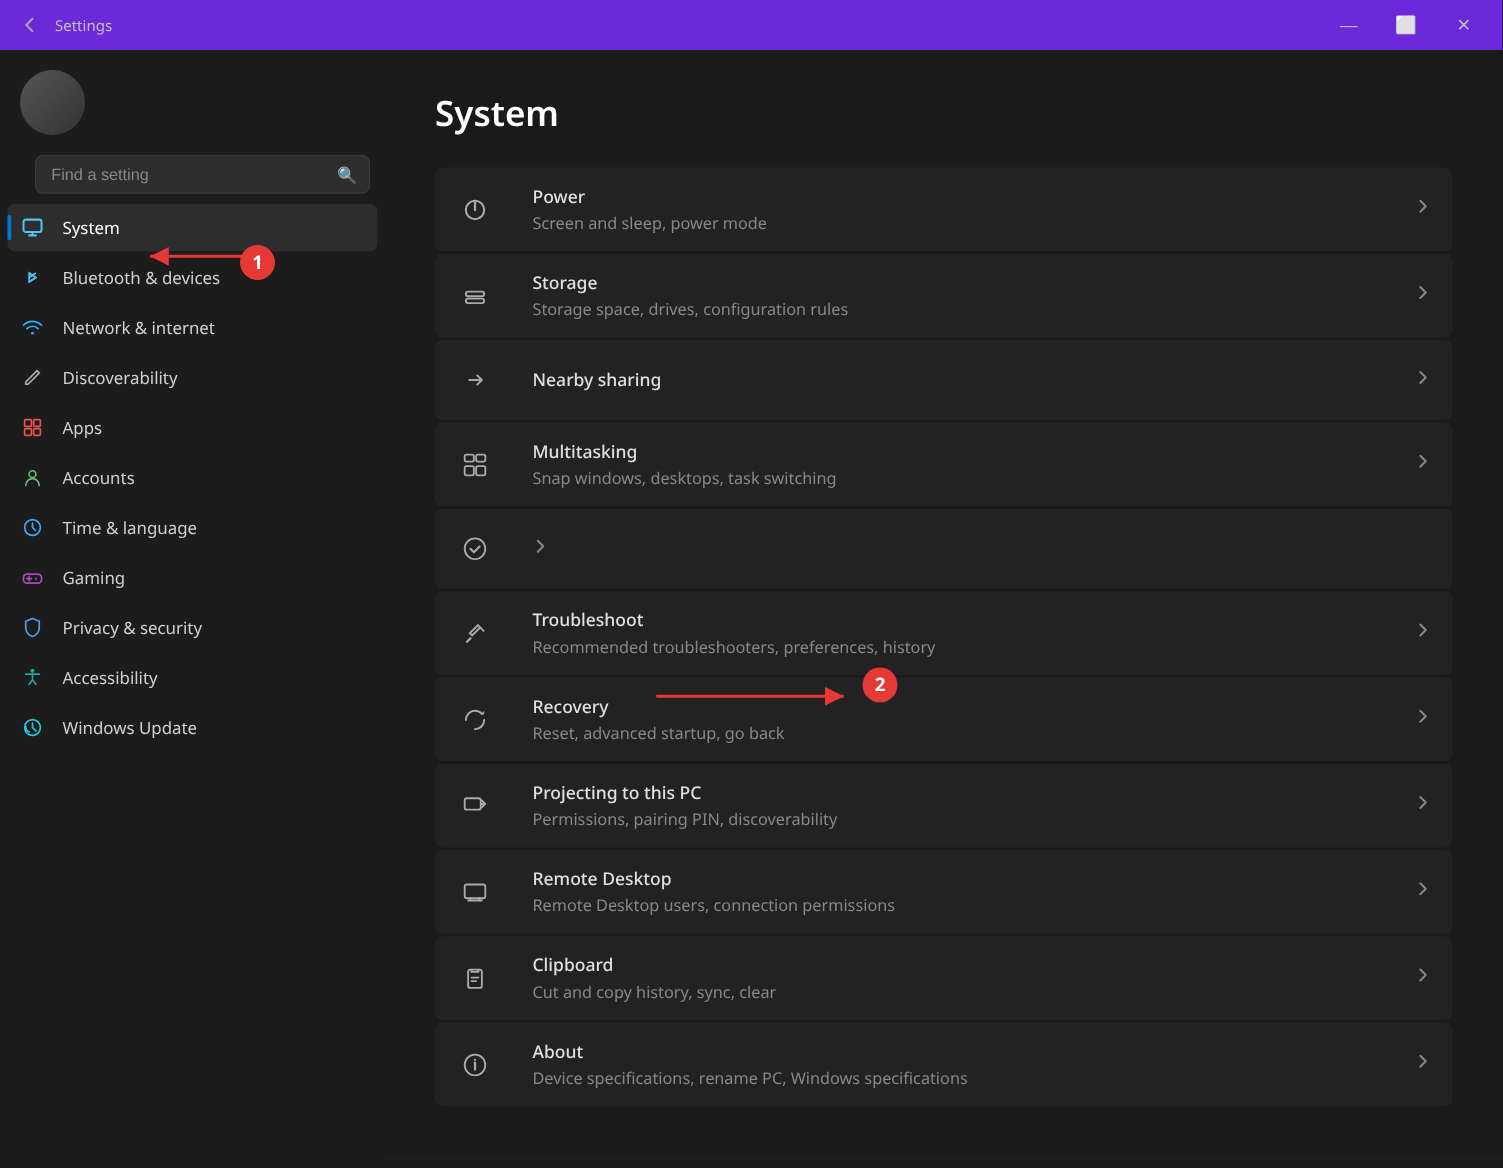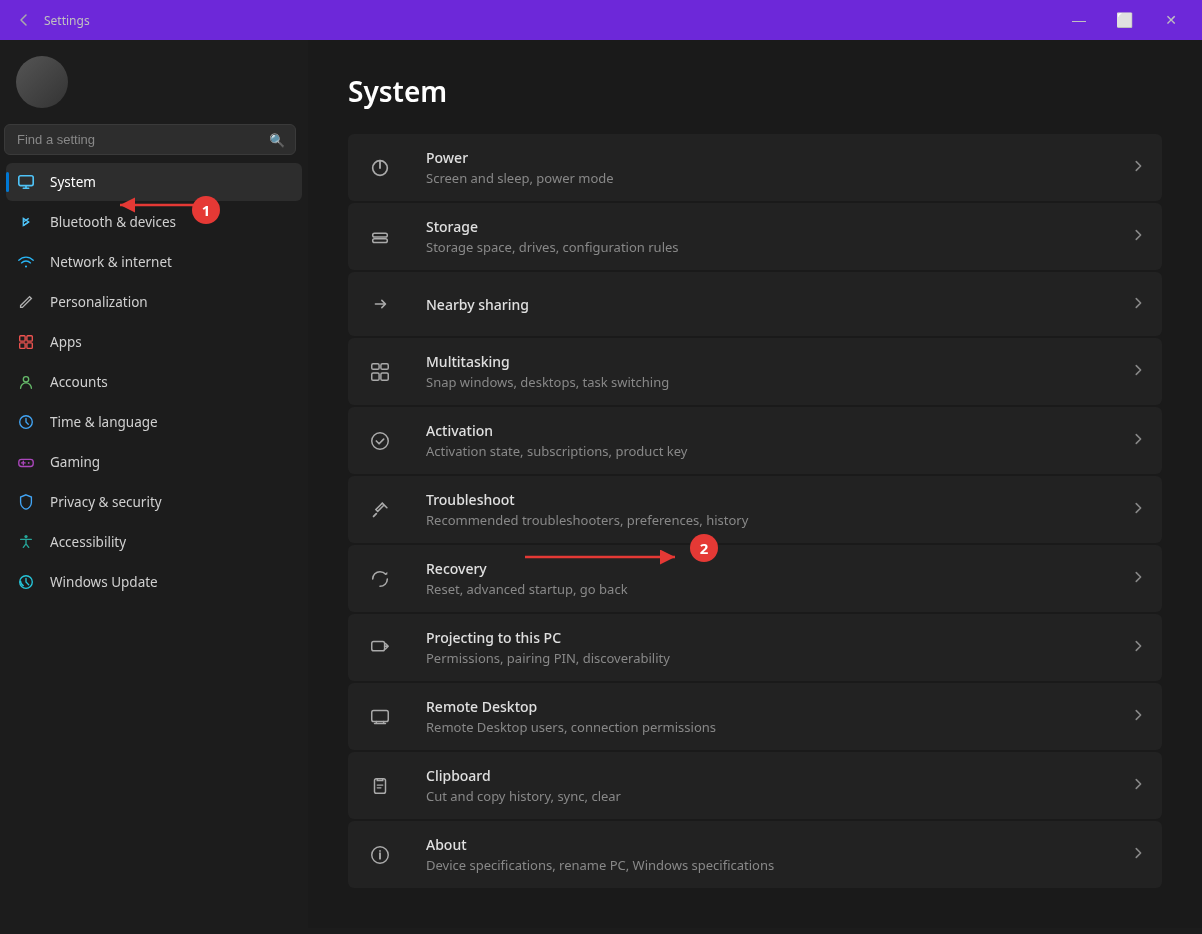--- a/index.html
+++ b/index.html
@@ -76,21 +76,21 @@
     }
     .avatar {
       width: 52px;
       height: 52px;
       border-radius: 50%;
       background: #555;
       flex-shrink: 0;
     }
 
     .search-bar {
-      margin: 4px 12px 8px 4px;
+      margin: 4px 12px 8px 28px;
       position: relative;
     }
     .search-bar input {
       width: 100%;
       background: #2d2d2d;
       border: 1px solid #3a3a3a;
       border-radius: 6px;
       color: #c0c0c0;
       font-size: 13px;
       padding: 7px 36px 7px 12px;
@@ -309,21 +309,21 @@
               </svg>
             </span>
             <span>Network &amp; internet</span>
           </div>
           <div class="nav-item">
             <span class="nav-icon">
               <svg width="18" height="18" viewBox="0 0 20 20" fill="none">
                 <path d="M4 14L14 4l2 2L6 16H4v-2z" stroke="#b0b0b0" stroke-width="1.5" fill="none"></path>
               </svg>
             </span>
-            <span>Personalization</span>
+            <span>Discoverability</span>
           </div>
           <div class="nav-item">
             <span class="nav-icon">
               <svg width="18" height="18" viewBox="0 0 20 20" fill="none">
                 <rect x="3" y="3" width="6" height="6" rx="1" stroke="#ef5350" stroke-width="1.5"></rect>
                 <rect x="11" y="3" width="6" height="6" rx="1" stroke="#ef5350" stroke-width="1.5"></rect>
                 <rect x="3" y="11" width="6" height="6" rx="1" stroke="#ef5350" stroke-width="1.5"></rect>
                 <rect x="11" y="11" width="6" height="6" rx="1" stroke="#ef5350" stroke-width="1.5"></rect>
               </svg>
             </span>
@@ -451,24 +451,20 @@
             <div class="settings-item-chevron"><svg width="12" height="14" viewBox="0 0 10 16" fill="none">
                 <path d="M3 3l5 5-5 5" stroke="#888" stroke-width="1.8" stroke-linecap="round" stroke-linejoin="round"></path>
               </svg></div>
           </div>
           <div class="settings-item">
             <div class="settings-item-icon">
               <svg width="22" height="22" viewBox="0 0 24 24" fill="none">
                 <circle cx="12" cy="12" r="9" stroke="#aaa" stroke-width="1.6"></circle>
                 <path d="M8 12l3 3 5-5" stroke="#aaa" stroke-width="1.8" stroke-linecap="round" stroke-linejoin="round"></path>
               </svg>
-            </div>
-            <div class="settings-item-text">
-              <div class="settings-item-title">Activation</div>
-              <div class="settings-item-desc">Activation state, subscriptions, product key</div>
             </div>
             <div class="settings-item-chevron"><svg width="12" height="14" viewBox="0 0 10 16" fill="none">
                 <path d="M3 3l5 5-5 5" stroke="#888" stroke-width="1.8" stroke-linecap="round" stroke-linejoin="round"></path>
               </svg></div>
           </div>
           <div class="settings-item">
             <div class="settings-item-icon">
               <svg width="22" height="22" viewBox="0 0 24 24" fill="none">
                 <path d="M14.5 4.5l-2 2-5 5 2 2 5-5 2-2-2-2zm0 0l5 5" stroke="#aaa" stroke-width="1.7" stroke-linecap="round"></path>
                 <path d="M5 19l3-3" stroke="#aaa" stroke-width="2" stroke-linecap="round"></path>

